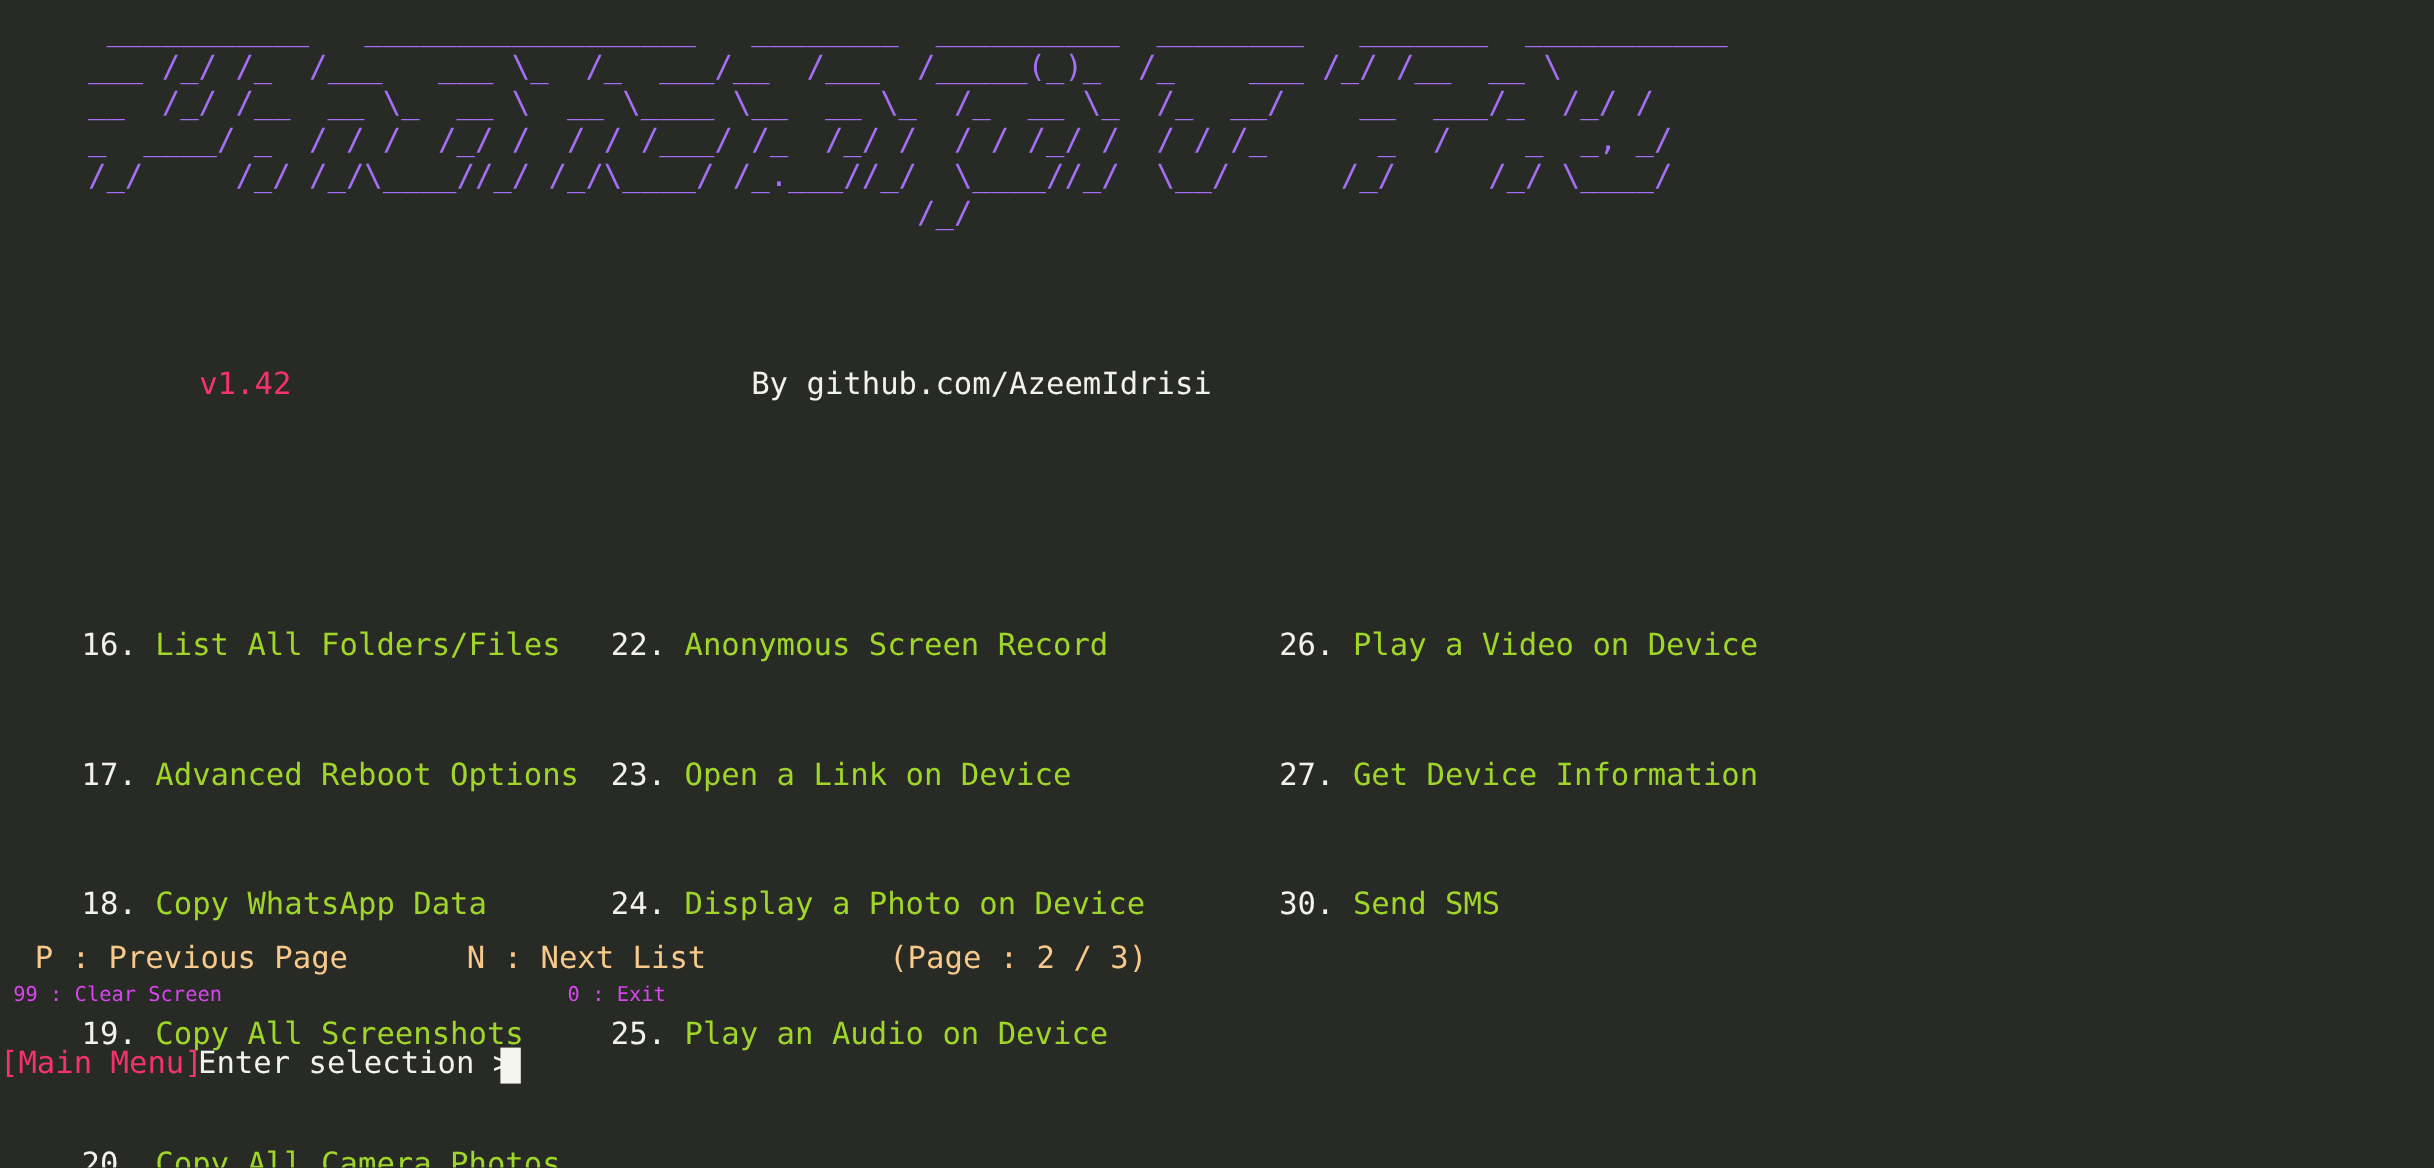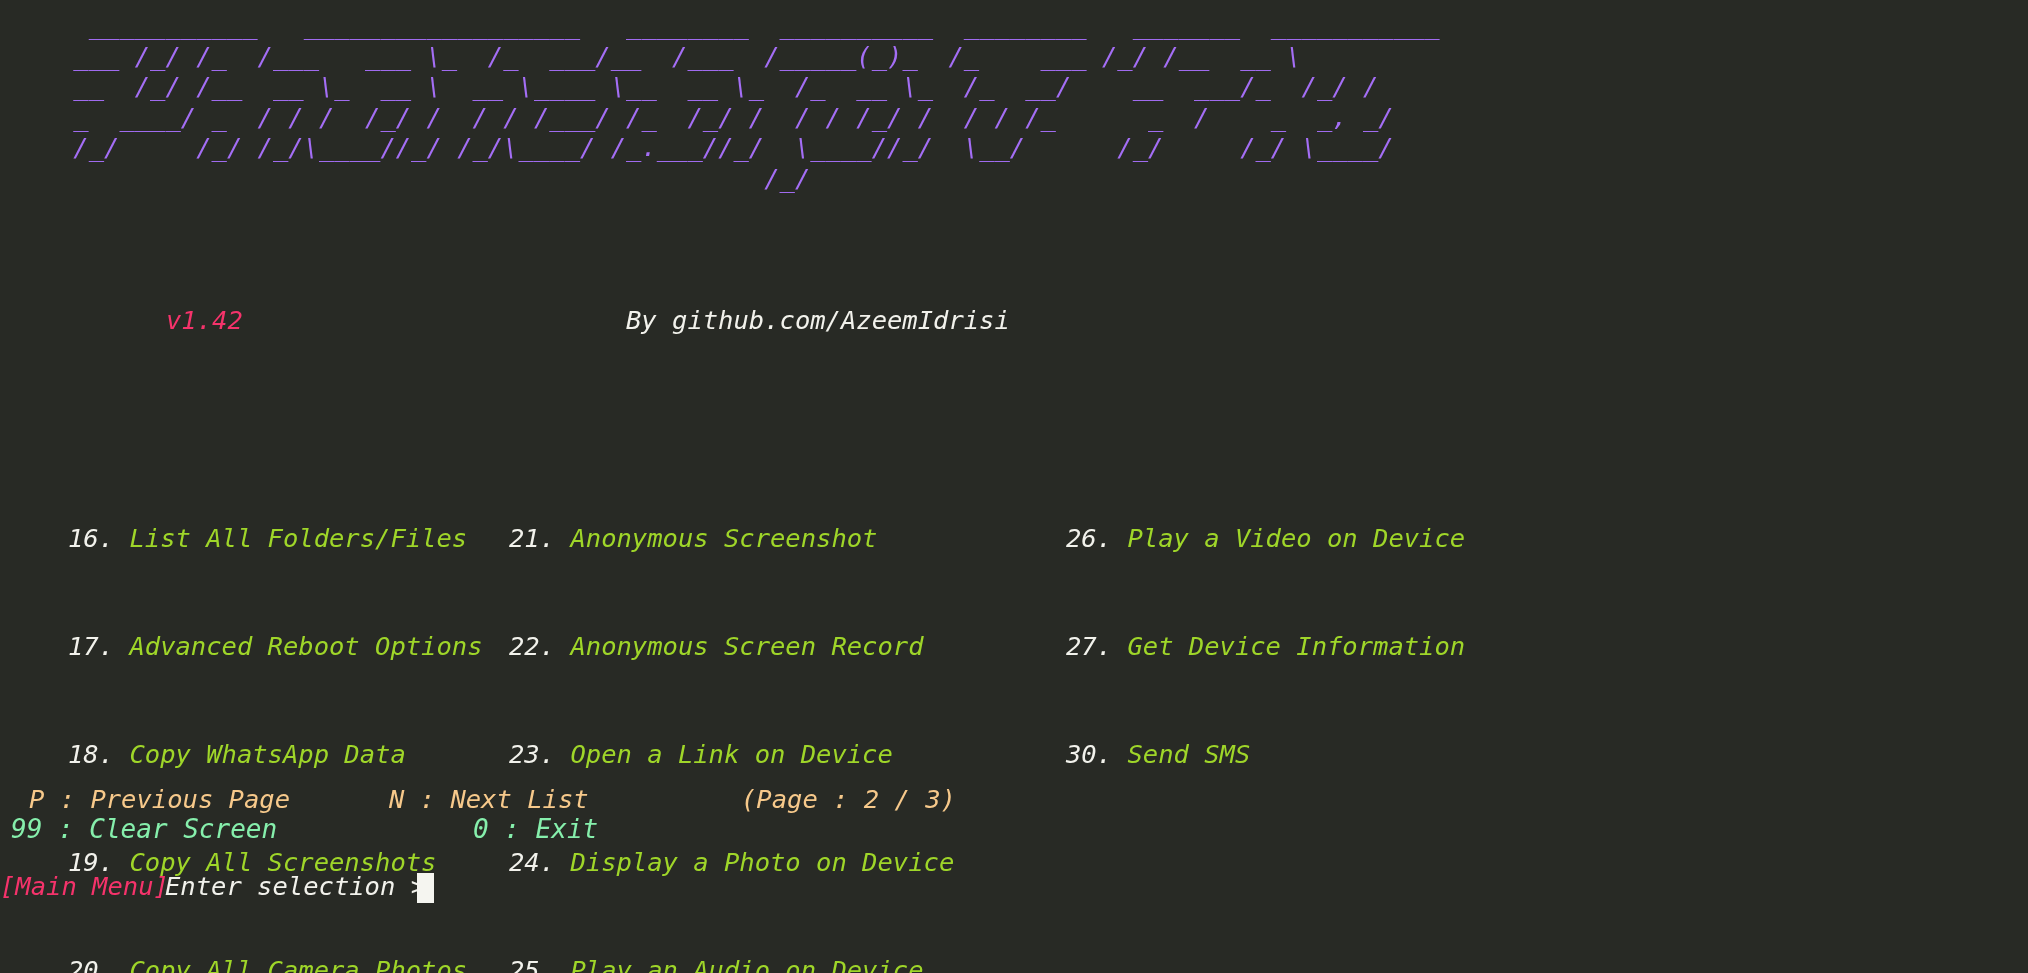--- a/index.html
+++ b/index.html
@@ -15,21 +15,20 @@
     font-family: "DejaVu Sans Mono", "Liberation Mono", monospace;
   }
 
   #terminal {
     position: relative;
     width: 2028px;
     height: 973px;
     background: #282a25;
     box-sizing: border-box;
     padding: 0;
-    font-style: italic;
   }
 
   
   .banner {
     position: absolute;
     left: 58px;
     top: 10px;
     color: #a46ef5;
     font-family: "DejaVu Sans Mono", "Liberation Mono", monospace;
     font-size: 25.5px;
@@ -111,24 +110,24 @@
   .nav-prev  { position: absolute; left: 29px;  top: 0; }
   .nav-next  { position: absolute; left: 389px; top: 0; }
   .nav-page  { position: absolute; left: 741px; top: 0; }
 
   
   .util-row {
     position: absolute;
     left: 0;
     top: 812px;
     width: 2028px;
-    font-size: 26px;
+    font-size: 17px;
     line-height: 34px;
     white-space: pre;
-    color: #86efac;
+    color: #d946ef;
   }
   .util-clear { position: absolute; left: 11px;  top: 0; }
   .util-exit  { position: absolute; left: 473px; top: 0; }
 
   
   .prompt-row {
     position: absolute;
     left: 0;
     top: 868px;
     width: 2028px;
@@ -178,21 +177,20 @@
 
     <div class="menu-col col-1">
       <div class="menu-item"><span class="menu-num">16.</span><span class="menu-label"> </span><span class="menu-label">List All Folders/Files</span></div>
       <div class="menu-item"><span class="menu-num">17.</span><span class="menu-label"> </span><span class="menu-label">Advanced Reboot Options</span></div>
       <div class="menu-item"><span class="menu-num">18.</span><span class="menu-label"> </span><span class="menu-label">Copy WhatsApp Data</span></div>
       <div class="menu-item"><span class="menu-num">19.</span><span class="menu-label"> </span><span class="menu-label">Copy All Screenshots</span></div>
       <div class="menu-item"><span class="menu-num">20.</span><span class="menu-label"> </span><span class="menu-label">Copy All Camera Photos</span></div>
     </div>
 
     <div class="menu-col col-2">
-      <div class="menu-item"><span class="menu-num">21.</span><span class="menu-label"> </span><span class="menu-label">Anonymous Screenshot</span></div>
       <div class="menu-item"><span class="menu-num">22.</span><span class="menu-label"> </span><span class="menu-label">Anonymous Screen Record</span></div>
       <div class="menu-item"><span class="menu-num">23.</span><span class="menu-label"> </span><span class="menu-label">Open a Link on Device</span></div>
       <div class="menu-item"><span class="menu-num">24.</span><span class="menu-label"> </span><span class="menu-label">Display a Photo on Device</span></div>
       <div class="menu-item"><span class="menu-num">25.</span><span class="menu-label"> </span><span class="menu-label">Play an Audio on Device</span></div>
     </div>
 
     <div class="menu-col col-3">
       <div class="menu-item"><span class="menu-num">26.</span><span class="menu-label"> </span><span class="menu-label">Play a Video on Device</span></div>
       <div class="menu-item"><span class="menu-num">27.</span><span class="menu-label"> </span><span class="menu-label">Get Device Information</span></div>
       <div class="menu-item"><span class="menu-num">30.</span><span class="menu-label"> </span><span class="menu-label">Send SMS</span></div>

